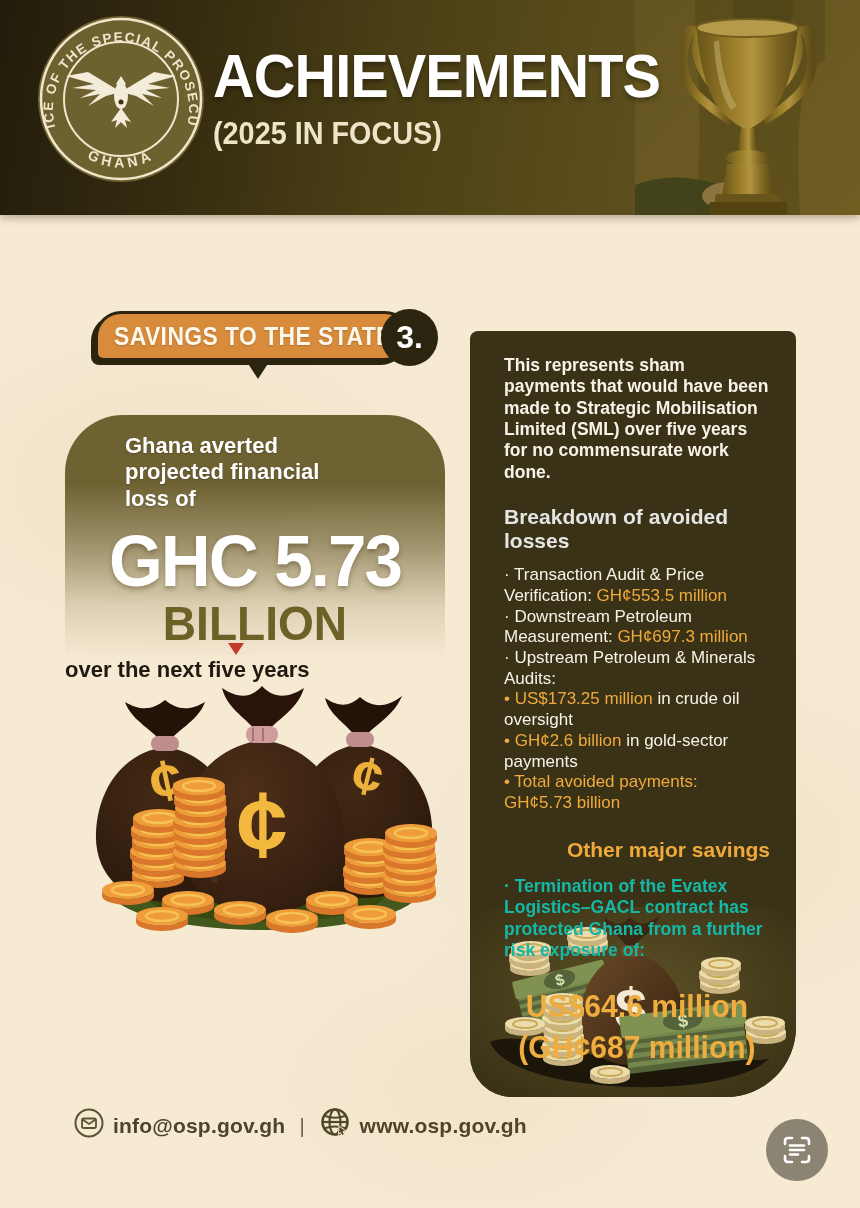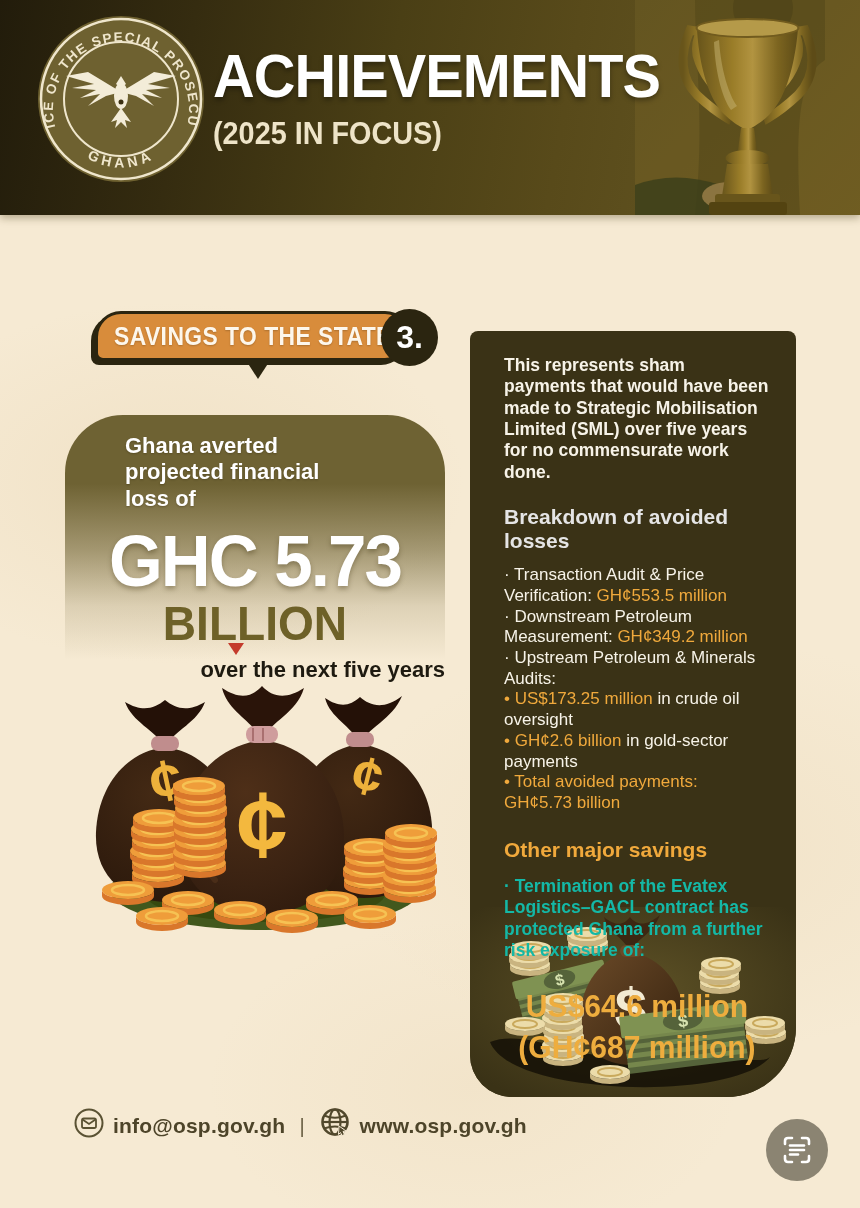--- a/index.html
+++ b/index.html
@@ -76,42 +76,42 @@
   .left-amount{
     margin-top:8px; text-align:center; color:#ffffff; font-size:72px; font-weight:bold;
     letter-spacing:-2px; transform:scaleX(.96); white-space:nowrap;
     text-shadow:0 3px 5px rgba(55,42,10,.35);
   }
   .left-unit{
     margin-top:-6px; text-align:center; color:#6e6128; font-size:48px; font-weight:bold;
     letter-spacing:0px; transform:scaleX(.96);
   }
   .left-caption{
-    margin-top:6px; text-align:right; color:#1e1a10; font-size:22px; font-weight:bold;
+    margin-top:6px; text-align:left; color:#1e1a10; font-size:22px; font-weight:bold;
   }
   .red-pointer{
     position:absolute; left:228px; top:643px; width:0; height:0;
     border-left:8px solid transparent; border-right:8px solid transparent;
     border-top:12px solid #c43b2c;
   }
   .bags-illustration{ position:absolute; left:70px; top:652px; width:378px; height:290px; }
 
   
   .right-card{
     position:absolute; left:470px; top:331px; width:326px; height:766px;
     background:#3a3216; border-radius:8px 8px 70px 42px; overflow:hidden;
     color:#f4efe2;
   }
   .rc-content{ position:relative; padding:24px 26px 0 34px; z-index:2; }
   .rc-intro{ font-size:17.5px; font-weight:bold; line-height:1.22; color:#f7f3e8; }
   .rc-heading{ margin-top:22px; font-size:21px; font-weight:bold; color:#e5e5e5; }
   .rc-list{ margin-top:12px; }
   .rc-item{ font-size:17px; font-weight:normal; line-height:1.22; color:#f7f3e8; }
   .gold{ color:#f0a93c; }
-  .rc-heading2{ margin-top:24px; font-size:21px; font-weight:bold; color:#f0a93c; }
+  .rc-heading2{ margin-top:24px; font-size:21px; font-weight:bold; color:#f0a93c;text-align:right; }
   .rc-other{ margin-top:14px; font-size:17.5px; font-weight:bold; line-height:1.22; color:#14b8a6; }
   .rc-highlight{
     margin-top:26px; text-align:center; color:#eead3e; font-size:31px; font-weight:bold;
     line-height:1.3; transform:scaleX(.97);
   }
   .dollar-illustration{ position:absolute; left:0; bottom:0; width:326px; height:190px; z-index:1; }
 
   
   .footer{
     position:absolute; left:74px; top:1094px; height:44px;
@@ -307,21 +307,21 @@
   </svg>
 
   <div class="right-card">
     <div class="rc-content">
       <div class="rc-intro">This represents sham payments that would have been made to Strategic Mobilisation Limited (SML) over five years for no commensurate work done.</div>
 
       <div class="rc-heading">Breakdown of avoided losses</div>
 
       <div class="rc-list">
         <div class="rc-item"><span>· Transaction Audit &amp; Price Verification: </span><span class="gold">GH¢553.5 million</span><span></span></div>
-        <div class="rc-item"><span>· Downstream Petroleum Measurement: </span><span class="gold">GH¢349.2 million</span><span></span></div>
+        <div class="rc-item"><span>· Downstream Petroleum Measurement: </span><span class="gold">GH¢697.3 million</span><span></span></div>
         <div class="rc-item"><span>· Upstream Petroleum &amp; Minerals Audits:</span><span class="gold"></span><span></span></div>
         <div class="rc-item"><span></span><span class="gold">• US$173.25 million</span><span> in crude oil oversight</span></div>
         <div class="rc-item"><span></span><span class="gold">• GH¢2.6 billion</span><span> in gold-sector payments</span></div>
         <div class="rc-item"><span></span><span class="gold">• Total avoided payments: GH¢5.73 billion</span><span></span></div>
       </div>
 
       <div class="rc-heading2">Other major savings</div>
       <div class="rc-other">· Termination of the Evatex Logistics–GACL contract has protected Ghana from a further risk exposure of:</div>
 
       <div class="rc-highlight">

